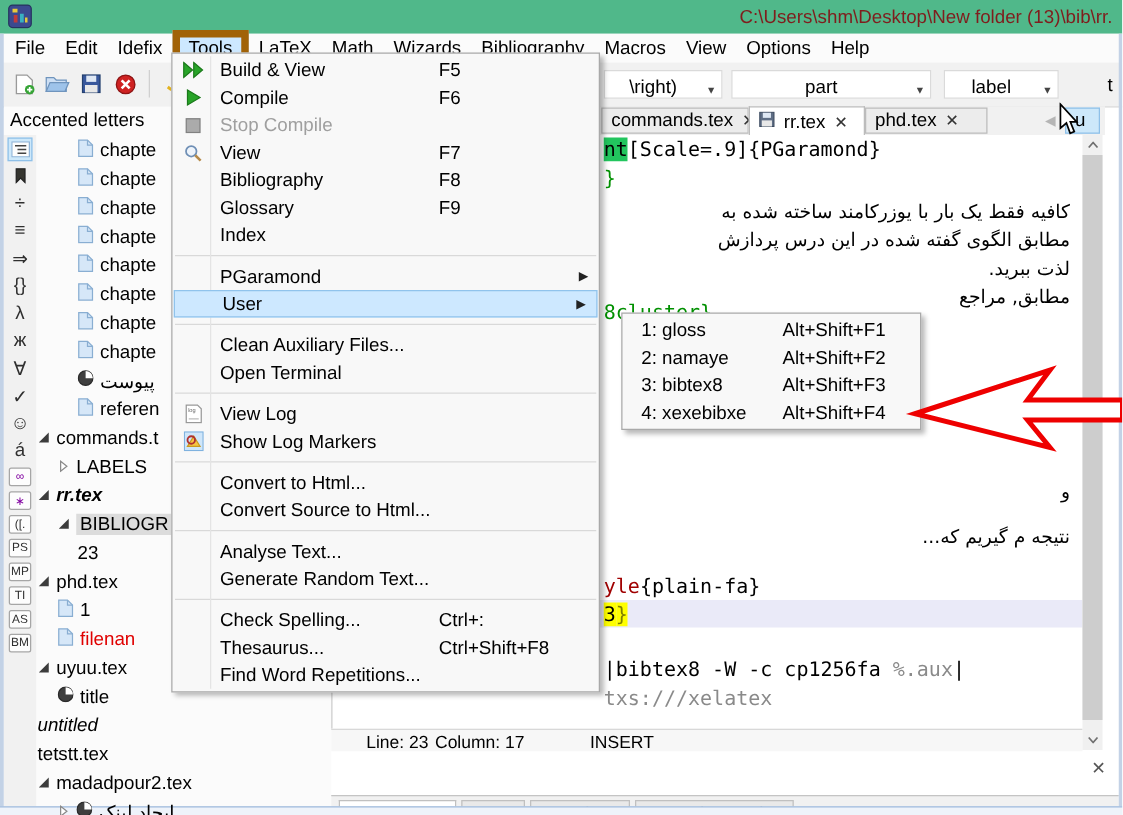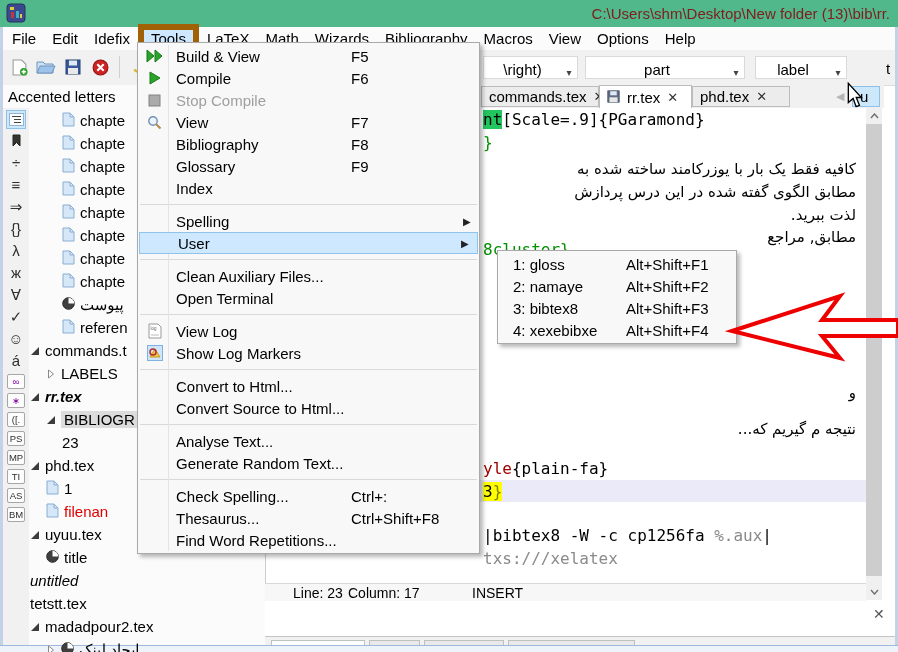--- a/index.html
+++ b/index.html
@@ -484,21 +484,21 @@
       </div>
       <div class="m-row">
         <span class="m-ico"></span>
         <span class="m-lab">Index</span>
         <span class="m-short"></span>
         <span class="m-subarr"></span>
       </div>
       <div class="m-sep"></div>
       <div class="m-row">
         <span class="m-ico"></span>
-        <span class="m-lab">Spelling</span>
+        <span class="m-lab">PGaramond</span>
         <span class="m-short"></span>
         <span class="m-subarr">▶</span>
       </div>
       <div class="m-row selected">
         <span class="m-ico"></span>
         <span class="m-lab">User</span>
         <span class="m-short"></span>
         <span class="m-subarr">▶</span>
       </div>
       <div class="m-sep"></div>

